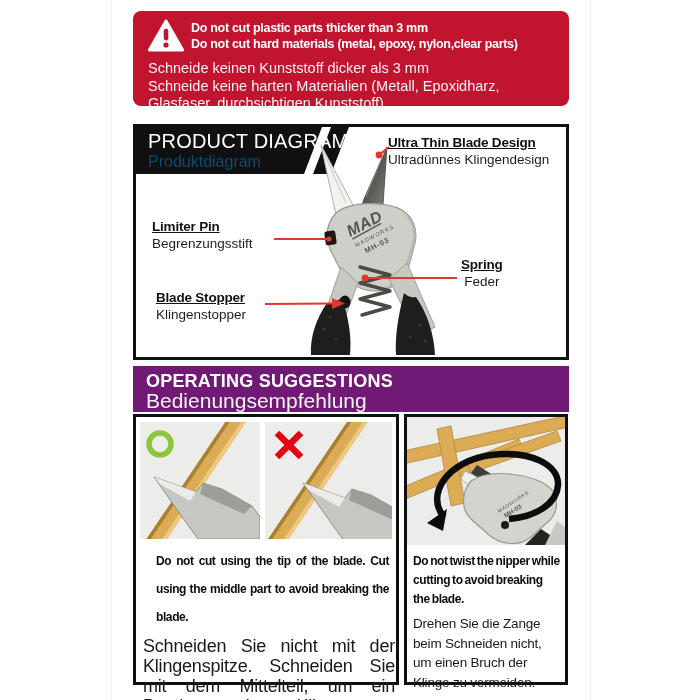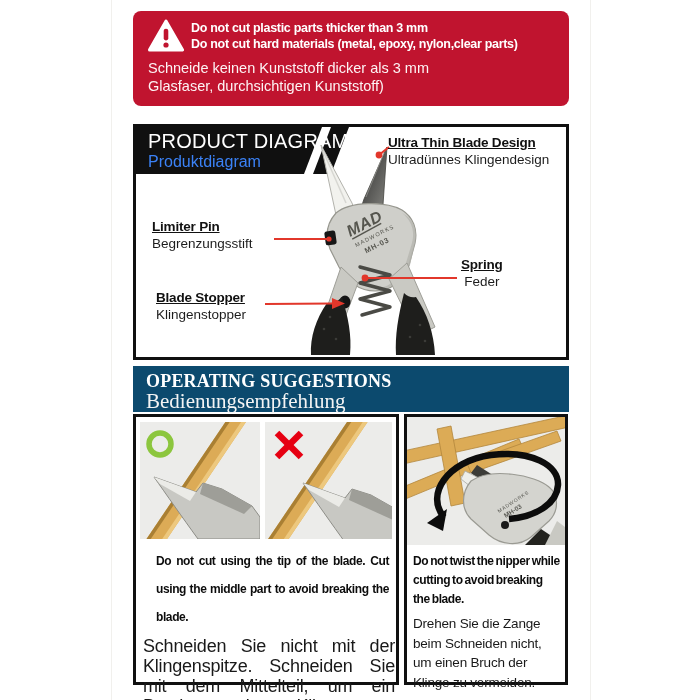--- a/index.html
+++ b/index.html
@@ -15,30 +15,30 @@
   .warn-icon{flex:0 0 36px;margin-top:1px;}
   .warn-en{font-weight:bold;font-size:12.5px;letter-spacing:-0.3px;line-height:16px;padding-top:2px;white-space:nowrap;}
   .warn-de{margin-top:3px;font-size:14.5px;line-height:17.5px;color:#fdf3f4;}
 
   
   .product-box{position:absolute;left:133px;top:124px;width:436px;height:236px;background:#fff;
                border:3px solid #101010;box-sizing:border-box;}
   .pd-banner-svg{position:absolute;left:0;top:0;}
   .pd-banner-text{position:absolute;left:12px;top:3px;color:#fff;}
   .pd-title-en{font-size:20px;font-weight:normal;letter-spacing:0.2px;line-height:22px;}
-  .pd-title-de{font-size:16px;line-height:19px;color:#3b82f6;}
+  .pd-title-de{font-size:16px;line-height:19px;color:#0c4a6e;}
   .pliers{position:absolute;left:158px;top:12px;}
   .leaders{position:absolute;left:0;top:0;pointer-events:none;}
   .lab{position:absolute;}
   .lab-en{font-weight:bold;font-size:13.5px;letter-spacing:-0.2px;line-height:16px;white-space:nowrap;text-decoration:underline;}
   .lab-de{font-size:13.5px;line-height:17px;white-space:nowrap;color:#1c1c1c;text-align:center;}
 
   
-  .op-banner{position:absolute;left:133px;top:366px;width:436px;height:46px;background:#0c4a6e;
-             color:#fff;box-sizing:border-box;padding:4px 0 0 13px;font-family:Liberation Serif, serif;}
+  .op-banner{position:absolute;left:133px;top:366px;width:436px;height:46px;background:#701a75;
+             color:#fff;box-sizing:border-box;padding:4px 0 0 13px;}
   .ob-en{font-size:18px;font-weight:bold;letter-spacing:0.2px;line-height:22px;}
   .ob-de{font-size:21px;line-height:18px;color:#f4f4f4;}
 
   .panel{position:absolute;border:3px solid #101010;box-sizing:border-box;background:#fff;}
   .panel-left{left:133px;top:414px;width:266px;height:271px;}
   .panel-right{left:404px;top:414px;width:164px;height:271px;}
   .pl-photos{display:flex;gap:5px;padding:5px 4px 0 4px;}
   .pl-photos svg{display:block;}
   .pr-photo{display:block;}
   .p-bold{margin:8px 7px 0 20px;font-size:12px;font-weight:bold;letter-spacing:-0.4px;word-spacing:-1px;
@@ -63,20 +63,21 @@
           <circle cx="22" cy="31" r="3.2" fill="#C0142F"></circle>
         </svg>
       </span>
       <div class="warn-en">
         <div>Do not cut plastic parts  thicker than 3 mm</div>
         <div>Do not cut hard materials (metal, epoxy, nylon,clear parts)</div>
       </div>
     </div>
     <div class="warn-de">
       <div>Schneide keinen Kunststoff dicker als 3 mm</div>
+      <div>Schneide keine harten Materialien (Metall, Epoxidharz,</div>
       <div>Glasfaser, durchsichtigen Kunststoff)</div>
     </div>
   </section>
 
   <section class="product-box">
     <svg class="pd-banner-svg" width="230" height="47" viewBox="0 0 230 47">
       <polygon points="0,0 186,0 168,47 0,47" fill="#101010"></polygon>
       <polygon points="195,0 213,0 195,47 177,47" fill="#101010"></polygon>
     </svg>
     <div class="pd-banner-text">

